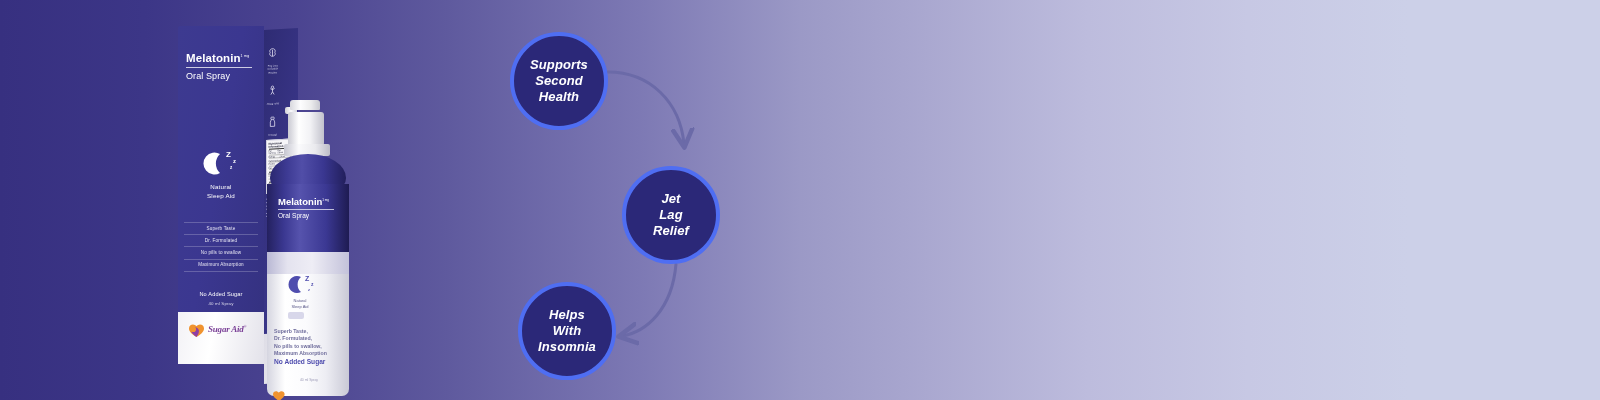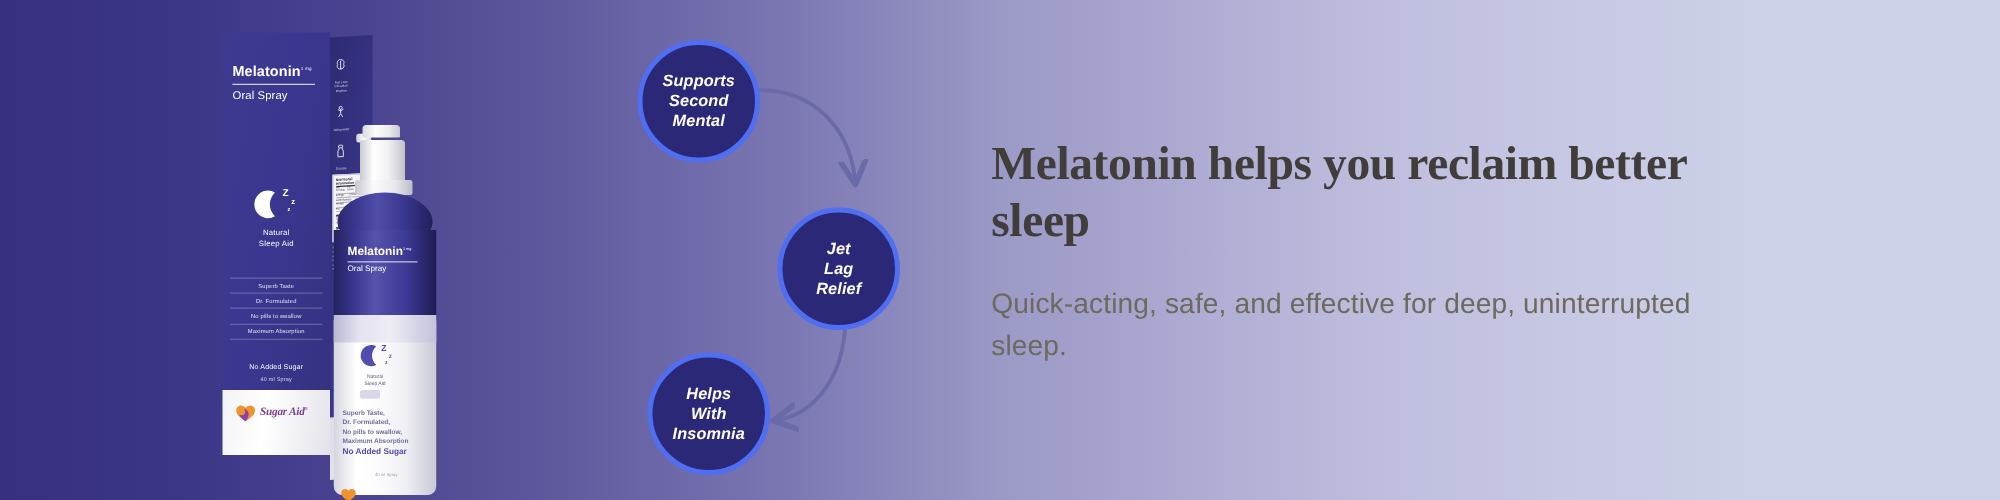--- a/index.html
+++ b/index.html
@@ -373,39 +373,35 @@
         </marker>
       </defs>
       <path d="M108,58 C150,58 180,88 184,130" fill="none" stroke="#6b6aa8" stroke-width="3" stroke-linecap="round" marker-end="url(#ah)"></path>
       <path d="M176,250 C172,296 146,318 122,322" fill="none" stroke="#6b6aa8" stroke-width="3" stroke-linecap="round" marker-end="url(#ah)"></path>
     </svg>
 
     <div class="node" id="node1">
       <div>
         <span>Supports</span>
         <span>Second</span>
-        <span>Mental</span>
+        <span>Health</span>
       </div>
     </div>
 
     <div class="node" id="node3">
       <div>
         <span>Helps</span>
         <span>With</span>
         <span>Insomnia</span>
       </div>
     </div>
 
     <div class="node" id="node2">
       <div>
         <span>Jet</span>
         <span>Lag</span>
         <span>Relief</span>
       </div>
     </div>
   </div>
 
-  <div id="copy">
-    <h1 id="headline">Melatonin helps you reclaim better sleep</h1>
-    <p id="subcopy">Quick-acting, safe, and effective for deep, uninterrupted sleep.</p>
-  </div>
 
 </div>
 
 </body></html>

